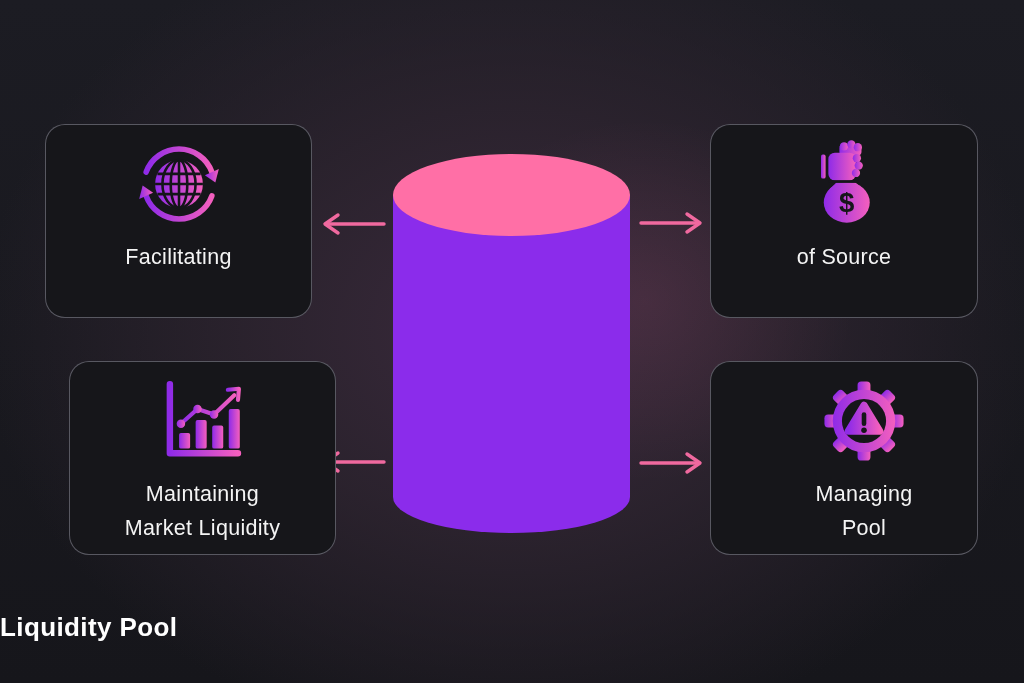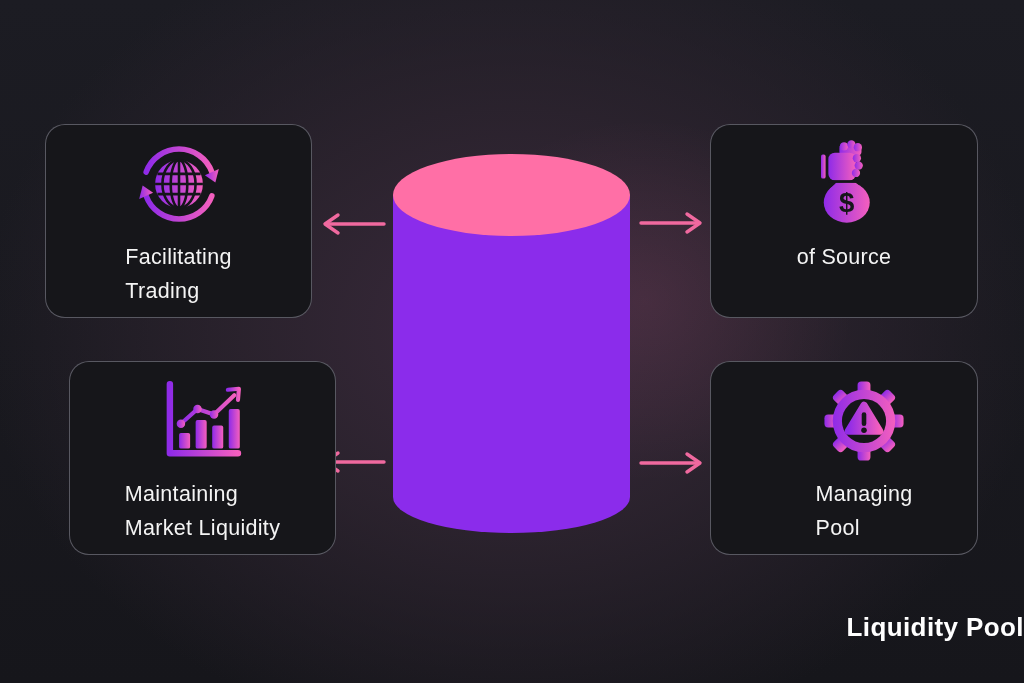--- a/index.html
+++ b/index.html
@@ -19,30 +19,30 @@
     box-sizing:border-box;
     display:flex;flex-direction:column;align-items:center;
     padding-top:13px;
   }
   .card.tl{left:45px;top:124px;}
   .card.tr{left:710px;top:124px;width:268px;}
   .card.bl{left:47px;top:361px;margin-left:22px;}
   .card.br{left:710px;top:361px;width:268px;padding-left:40px;}
   .icon{width:92px;height:92px;display:flex;align-items:center;justify-content:center;}
   .icon svg{width:92px;height:92px;display:block;}
-  .label{margin-top:10px;color:#f4f4f4;font-size:21.5px;line-height:34px;letter-spacing:0.3px;font-weight:400;}
+  .label{margin-top:10px;text-align:center;color:#f4f4f4;font-size:21.5px;line-height:34px;letter-spacing:0.3px;font-weight:400;}
   .label .line{display:block;}
   .cylinder{position:absolute;left:393px;top:154px;width:237px;height:380px;}
   .arrow{position:absolute;width:70px;height:28px;}
   .arrow.a-tl{left:318px;top:210px;}
   .arrow.a-tr{left:637px;top:209px;}
   .arrow.a-bl{left:318px;top:448px;}
   .arrow.a-br{left:637px;top:449px;}
   .title{
-    position:absolute;left:0;top:612px;width:1024px;text-align:right;
+    position:absolute;left:0;top:612px;width:1024px;text-align:left;
     color:#ffffff;font-size:26px;font-weight:700;letter-spacing:0.4px;
   }
 </style>
 </head>
 <body>
 
 <div class="stage">
 
   <svg class="cylinder" viewBox="0 0 237 380" aria-hidden="true">
     <path d="M0,41 L0,343 A118.5,36 0 0 0 237,343 L237,41 Z" fill="#8b2ceb"></path>
@@ -85,21 +85,20 @@
           <ellipse cx="50" cy="50" rx="18" ry="26"></ellipse>
           <line x1="50" y1="24" x2="50" y2="76"></line>
           <line x1="24" y1="50" x2="76" y2="50"></line>
           <line x1="26.5" y1="39" x2="73.5" y2="39"></line>
           <line x1="26.5" y1="61" x2="73.5" y2="61"></line>
         </g>
       </svg>
     </div>
     <div class="label">
       <span class="line">Facilitating</span>
-      <span class="line">Trading</span>
     </div>
   </div>
 
   <div class="card tr">
     <div class="icon">
       <svg viewBox="0 0 100 100">
         <defs>
             <linearGradient id="g2" x1="0" y1="0" x2="1" y2="0">
           <stop offset="0" stop-color="#8f2be8"></stop>
               <stop offset="1" stop-color="#f45fbe"></stop>

